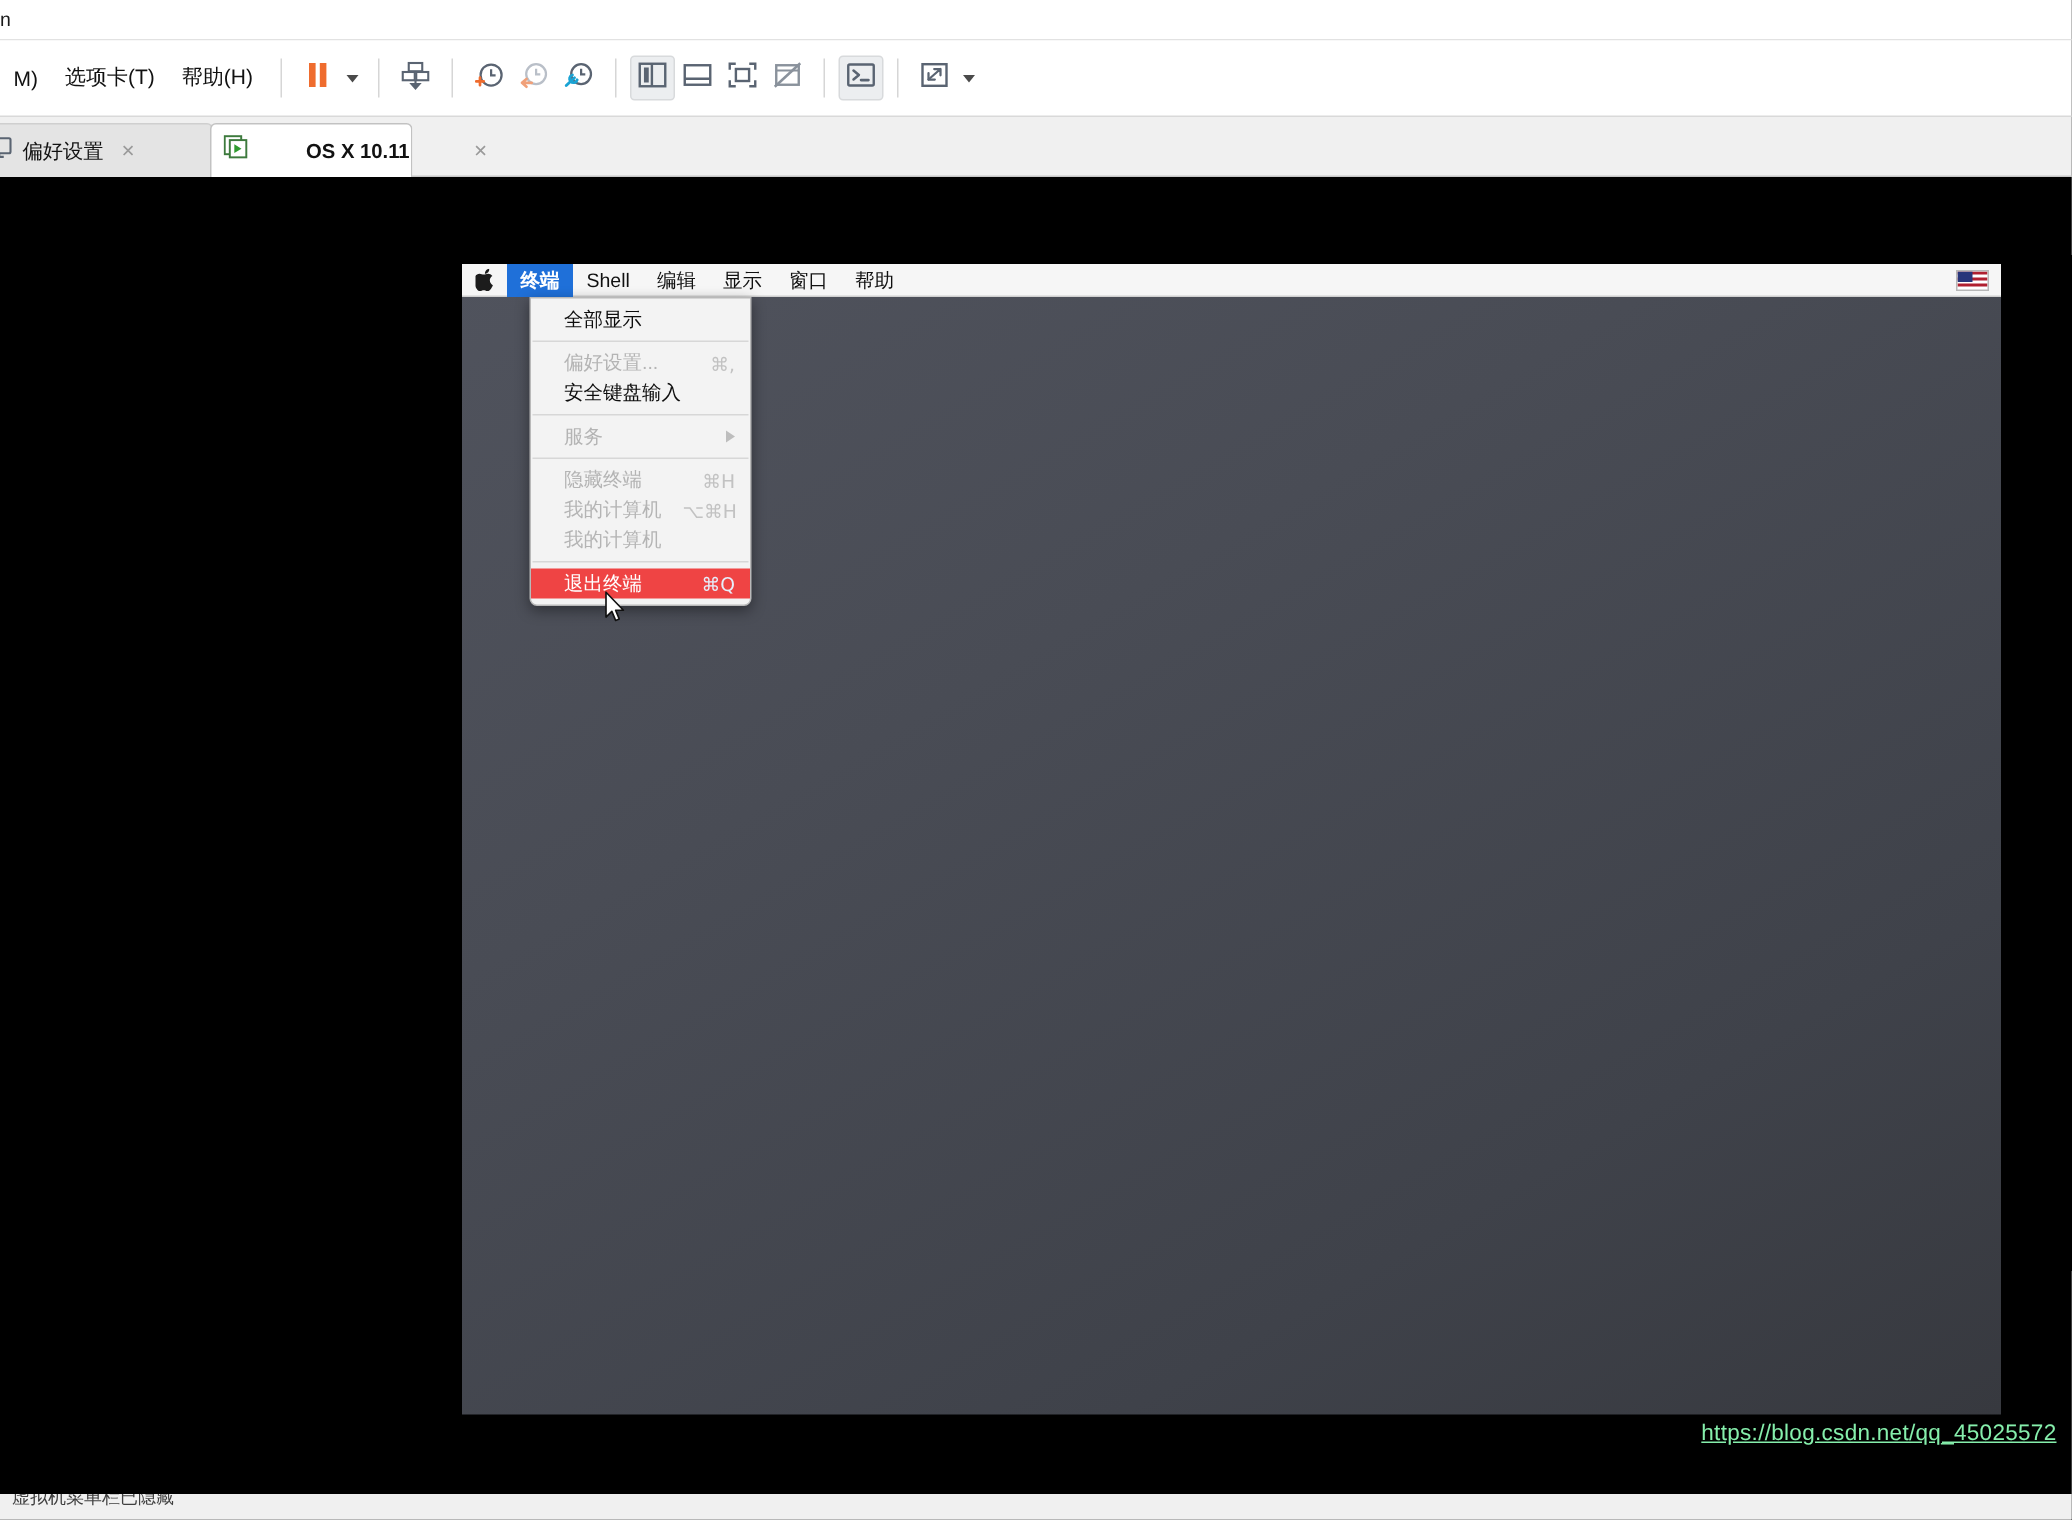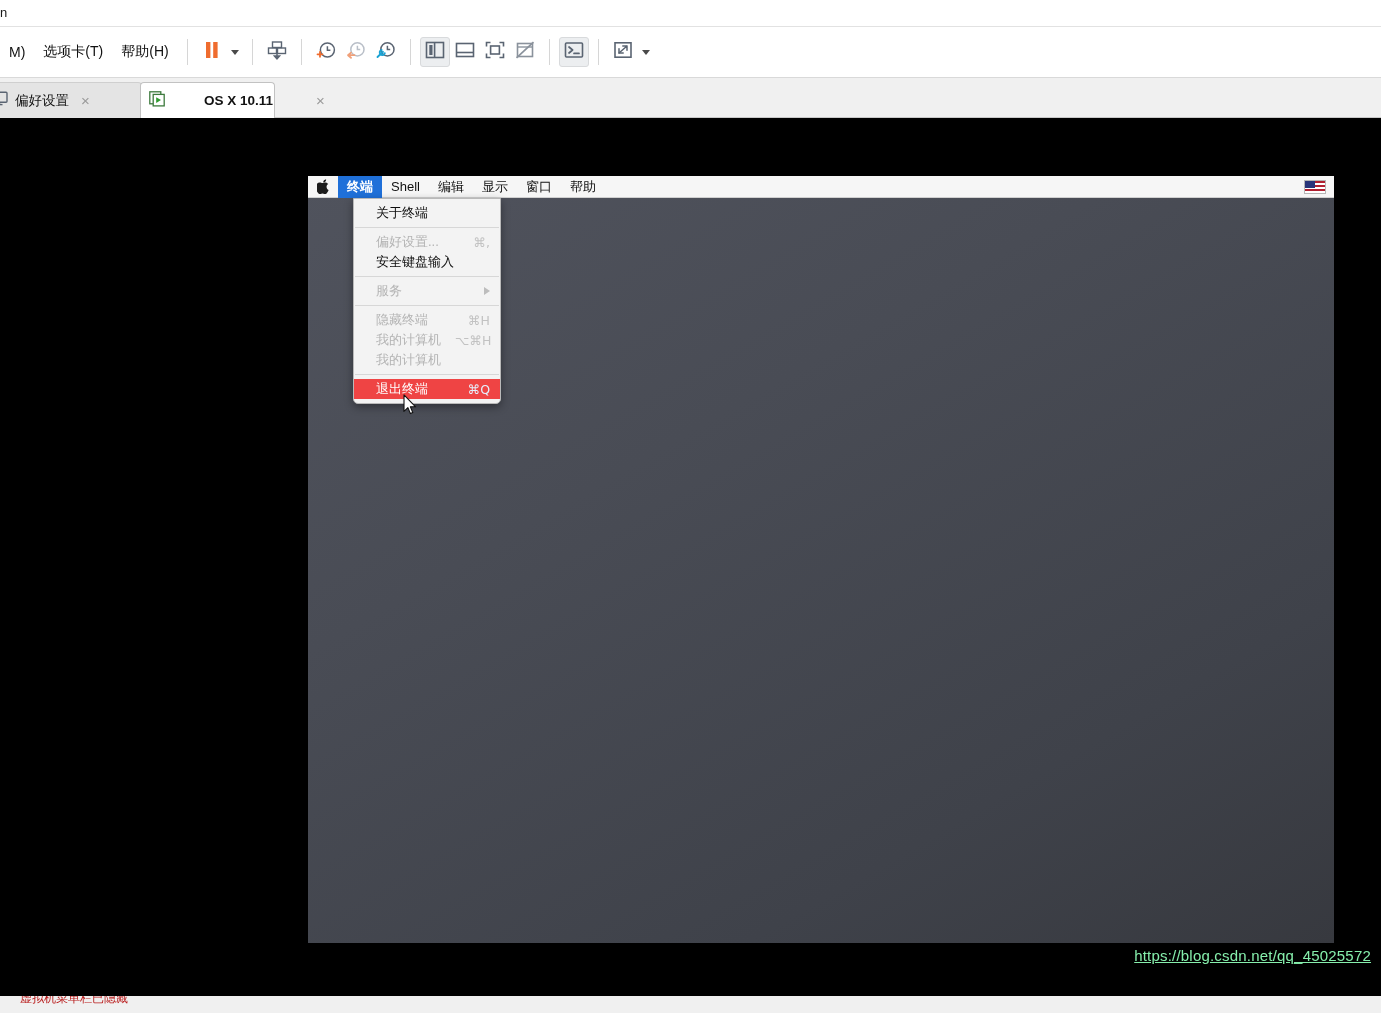--- a/index.html
+++ b/index.html
@@ -170,22 +170,22 @@
     text-decoration: underline;
   }
 
   
   .bottomstrip {
     position: absolute; left: 0; top: 996px;
     width: 1381px; height: 17px;
     background: #f0f0f0; overflow: hidden;
   }
   .bottomstrip .cut {
-    position: absolute; left: 20px; top: -6px;
-    font-size: 12px; color: #b91c1c; white-space: nowrap;
+    position: absolute; left: 8px; top: -6px;
+    font-size: 12px; color: #404040; white-space: nowrap;
   }
 </style>
 </head>
 <body>
 
 <div class="host">
 
   <div class="titlebar">
     <span class="titlebar-text">n</span>
   </div>
@@ -380,21 +380,21 @@
             <div class="stripe" style="top:8px;"></div>
             <div class="stripe" style="top:12px;"></div>
             <div class="canton"></div>
           </div>
         </div>
       </div>
 
       <div class="dropdown">
 
         <div class="mi">
-          <span class="lbl">关于终端</span>
+          <span class="lbl">全部显示</span>
         </div>
 
         <div class="mi-sep"></div>
 
         <div class="mi disabled">
           <span class="lbl">偏好设置...</span>
           <span class="key">⌘,</span>
         </div>
         <div class="mi">
           <span class="lbl">安全键盘输入</span>

